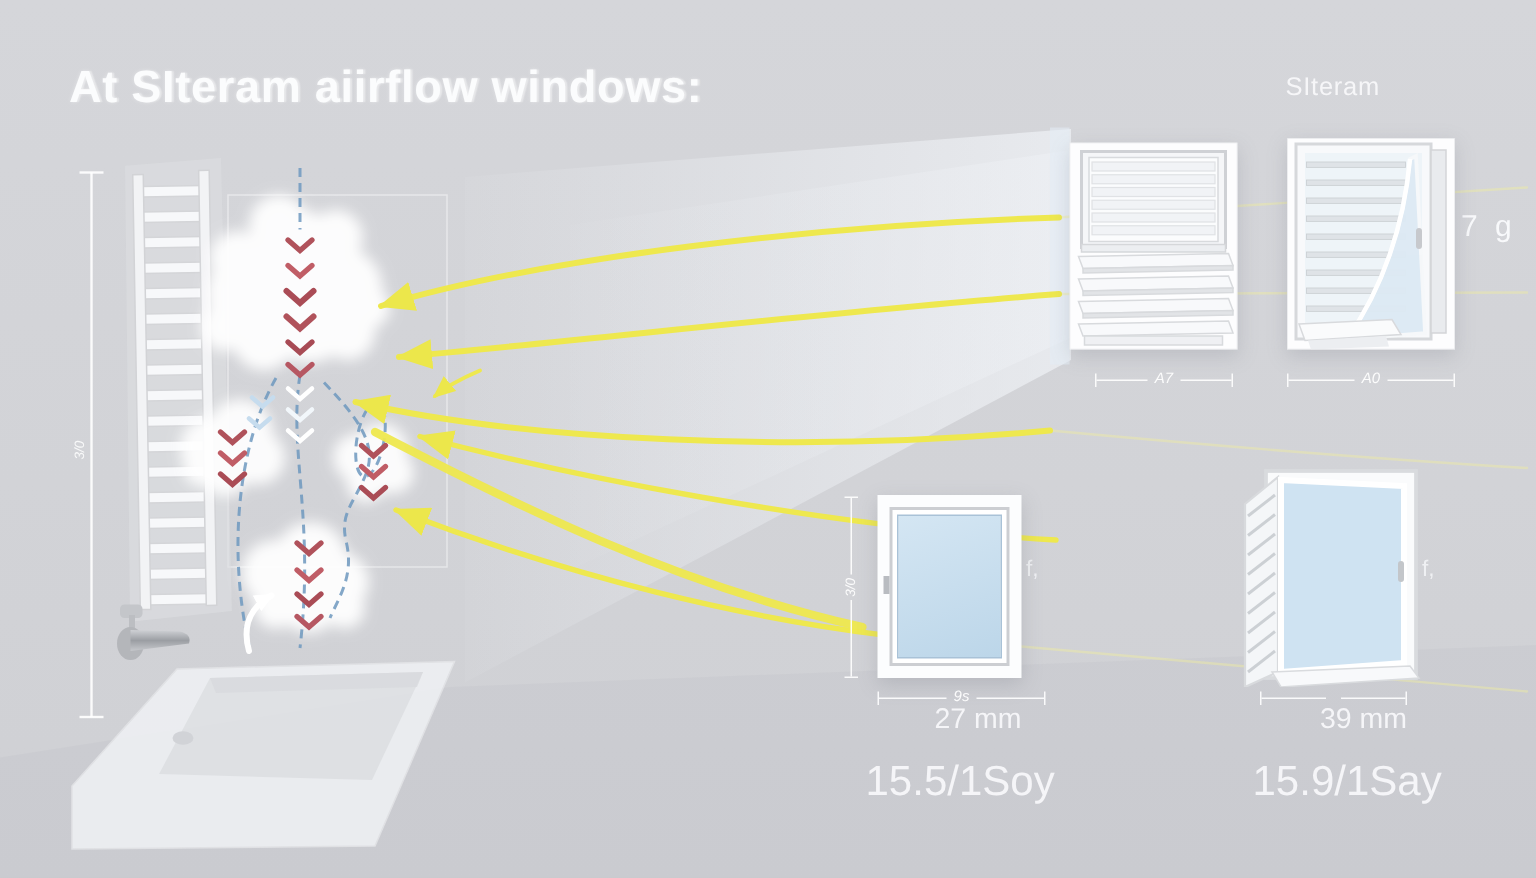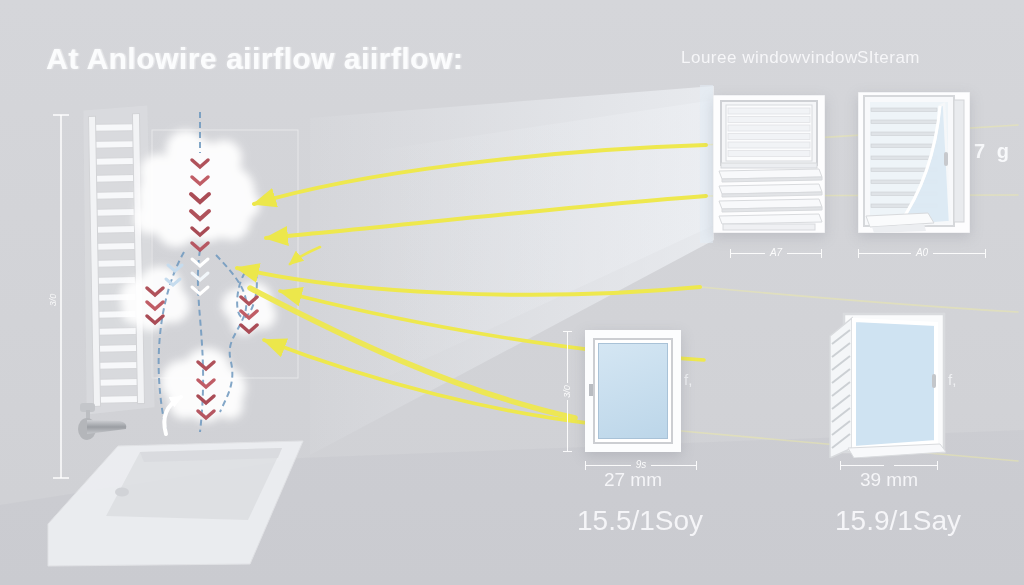--- a/index.html
+++ b/index.html
@@ -10,26 +10,26 @@
   }
   .scene-svg{position:absolute;left:0;top:0;width:1024px;height:585px;}
   .lbl{position:absolute;color:rgba(248,249,251,.92);white-space:nowrap;}
   .title{
     left:46px;top:42px;font-size:30px;font-weight:800;letter-spacing:.5px;
     color:#fbfcfd;text-shadow:1.5px 0 1px rgba(255,255,255,.4),0 0 3px rgba(255,255,255,.35);
   }
   .sub{font-size:17px;font-weight:400;letter-spacing:.5px;}
   .lbl-louver{left:681px;top:48px;}
   .lbl-steam{left:857px;top:48px;}
-  .note-7g{left:974px;top:140px;font-size:20px;letter-spacing:3px;color:rgba(250,251,253,.95);font-weight:bold;}
+  .note-7g{left:974px;top:140px;font-size:20px;letter-spacing:3px;color:rgba(250,251,253,.95);}
   .heading-rate{left:586px;top:298px;font-size:18px;}
   .note-f{font-size:15px;color:rgba(245,246,248,.85);}
   .note-f1{left:684px;top:371px;}
   .note-f2{left:948px;top:371px;}
-  .gap-val{font-size:19px;text-align:center;}
+  .gap-val{font-size:19px;text-align:right;}
   .gap1{left:585px;top:469px;width:96px;}
   .gap2{left:840px;top:469px;width:98px;}
   .rate-val{font-size:28px;text-align:center;}
   .rate1{left:577px;top:505px;width:110px;}
   .rate2{left:835px;top:505px;width:110px;}
 
   .card{position:absolute;box-shadow:0 4px 12px rgba(130,134,142,.28);}
   .card svg{display:block;}
   .card-louver{left:713px;top:95px;}
   .card-casement{left:858px;top:92px;}
@@ -54,21 +54,21 @@
     position:absolute;left:4px;top:54px;width:4px;height:12px;background:#b9bcc1;
   }
 
   
   .dim-h{position:absolute;display:flex;align-items:center;height:10px;
     color:rgba(255,255,255,.92);font-size:10px;font-style:italic;}
   .dim-h .t{width:1px;height:9px;background:rgba(255,255,255,.9);}
   .dim-h .l{flex:1;height:1px;background:rgba(255,255,255,.9);}
   .dim-h .v{padding:0 5px;line-height:10px;}
   .dim-louver{left:730px;top:248px;width:92px;}
-  .dim-casement{left:858px;top:248px;width:128px;}
+  .dim-casement{left:858px;top:248px;width:112px;}
   .dim-mid-h{left:585px;top:460px;width:112px;}
   .dim-open-h{left:840px;top:460px;width:98px;}
 
   .dim-v{position:absolute;display:flex;flex-direction:column;align-items:center;width:10px;
     color:rgba(255,255,255,.92);font-size:9px;font-style:italic;}
   .dim-v .t{height:1px;width:9px;background:rgba(255,255,255,.9);}
   .dim-v .l{flex:1;width:1px;background:rgba(255,255,255,.9);}
   .dim-v .v{transform:rotate(-90deg);padding:4px 0;line-height:9px;}
   .dim-mid-v{left:562px;top:331px;height:121px;}
 </style>
@@ -238,22 +238,21 @@
       <path d="M250,288 C340,335 450,390 575,418" stroke-width="5.5" opacity="0.95"></path>
       <path d="M706,145 C545,150 360,172 254,204" stroke-width="4" marker-end="url(#yhead)"></path>
       <path d="M706,196 C560,207 390,227 266,238" stroke-width="4" marker-end="url(#yhead)"></path>
       <path d="M700,287 C530,303 345,293 237,268" stroke-width="4" marker-end="url(#yhead)"></path>
       <path d="M704,360 C545,351 375,316 280,291" stroke-width="3.6" marker-end="url(#yhead)"></path>
       <path d="M670,430 C505,423 350,373 264,340" stroke-width="3.6" marker-end="url(#yhead)"></path>
       <path d="M320,247 C306,253 296,259 290,264" stroke-width="2.6" marker-end="url(#yheadS)"></path>
     </g>
   </svg>
 
-  <div class="lbl title">At Anlowire aiirflow aiirflow:</div>
-  <div class="lbl sub lbl-louver">Louree windowvindow</div>
+  <div class="lbl title">At SIteram aiirflow windows:</div>
   <div class="lbl sub lbl-steam">SIteram</div>
   <div class="lbl note-7g">7 g</div>
   <div class="lbl note-f note-f1">f,</div>
   <div class="lbl note-f note-f2">f,</div>
   <div class="lbl gap-val gap1">27 mm</div>
   <div class="lbl gap-val gap2">39 mm</div>
   <div class="lbl rate-val rate1">15.5/1Soy</div>
   <div class="lbl rate-val rate2">15.9/1Say</div>
 
   <div class="card card-louver">

